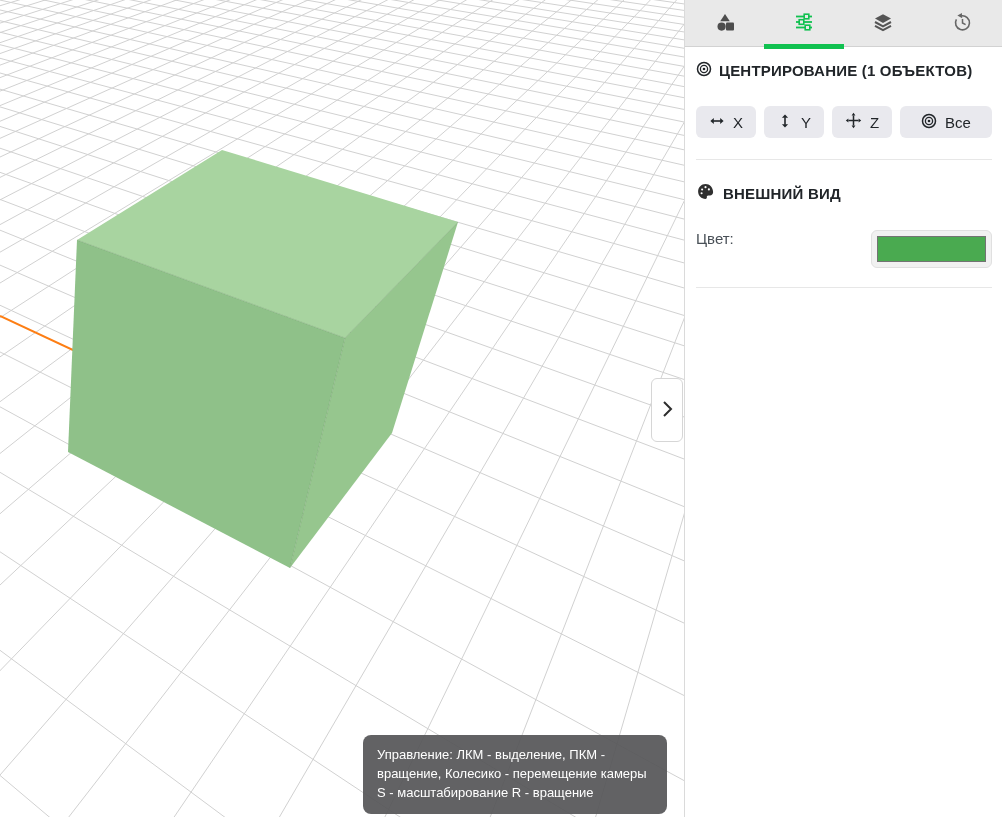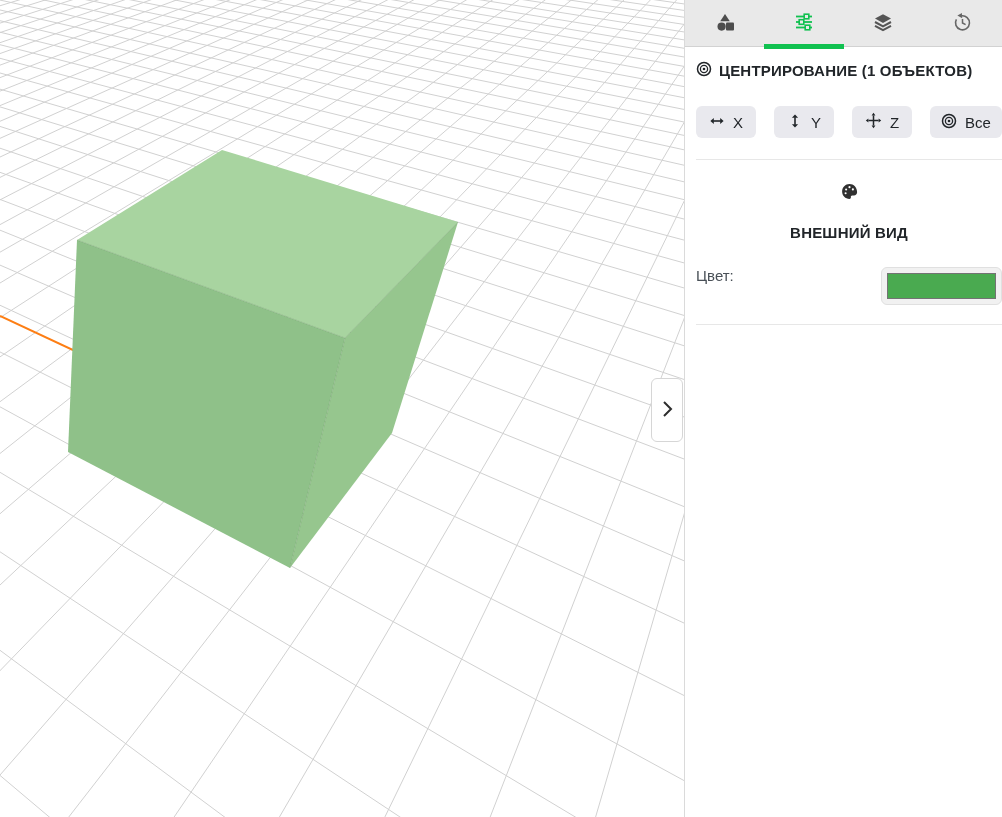--- a/index.html
+++ b/index.html
@@ -22,31 +22,31 @@
     display:flex;align-items:center;justify-content:center;cursor:pointer;padding:0;
   }
   
   .panel{
     position:absolute;left:684px;top:0;width:318px;height:817px;box-sizing:border-box;
     background:#fff;border-left:1px solid #dadada;
   }
   .tabbar{height:46px;background:#e9e9e9;border-bottom:1px solid #d2d2d2;display:flex;position:relative;}
   .tab{flex:1;display:flex;align-items:center;justify-content:center;position:relative;cursor:pointer;background:none;border:none;padding:0;}
   .tab.active::after{content:"";position:absolute;left:0;right:0;bottom:-3px;height:5px;background:#10c150;}
-  .panel-body{padding:0 0 0 11px;}
+  .panel-body{padding:0 10px 0 11px;}
   .section-title{display:flex;align-items:center;gap:7px;font-weight:bold;font-size:15px;color:#212529;letter-spacing:.2px;}
-  .section-title.tight{gap:20px;flex-direction:column;}
+  .section-title.tight{gap:8px;}
   .title-centering{margin-top:14px;}
   .btn-row{display:flex;justify-content:space-between;margin-top:26px;}
   .cbtn{
     height:32px;background:#e9e9ee;border:none;border-radius:6px;cursor:pointer;
     display:flex;align-items:center;justify-content:center;gap:8px;
     font-family:"Liberation Sans", sans-serif;font-size:15px;color:#212529;padding:0;
   }
-  .cbtn.w60{width:60px;} .cbtn.w72{width:72px;}
+  .cbtn.w60{width:60px;} .cbtn.w72{width:92px;}
   .divider{border:none;border-top:1px solid #e7e7e7;margin:21px 0 0 0;}
   .divider.d2{margin-top:19px;}
   .title-appearance{margin-top:22px;}
   .prop-row{display:flex;align-items:flex-start;justify-content:space-between;}
   .row-color{margin-top:26px;height:38px;}
   .row-opacity{margin-top:24px;height:34px;}
   .prop-label{font-size:15px;color:#495057;}
   .swatch{
     width:121px;height:38px;box-sizing:border-box;padding:5px;cursor:pointer;
     background:#f1f1f1;border:1px solid #e0e0e0;border-radius:6px;
@@ -250,20 +250,21 @@
       <polygon id="face-left" points="77,240 345,338 290,568 68,452" fill="#8fc189"></polygon>
       <polygon id="face-right" points="345,338 458,222 392,433 290,568" fill="#96c68e"></polygon>
       <g id="cube-creases" fill="none" stroke-width="1" stroke="rgba(60,100,55,0.18)">
         <line x1="77" y1="240" x2="345" y2="338"></line>
         <line x1="345" y1="338" x2="458" y2="222"></line>
         <line x1="345" y1="338" x2="290" y2="568"></line>
       </g>
     </g>
   </svg>
 
+  <div class="hint-tooltip">Управление: ЛКМ - выделение, ПКМ - вращение, Колесико - перемещение камеры S - масштабирование R - вращение</div>
 </div>
 
 <button class="expand-btn">
   <span>
     <svg width="14" height="20" viewBox="0 0 14 20">
         <path d="M4 3 L11 10 L4 17" fill="none" stroke="#2d2d2d" stroke-width="2"></path>
       </svg>
   </span>
 </button>
 

